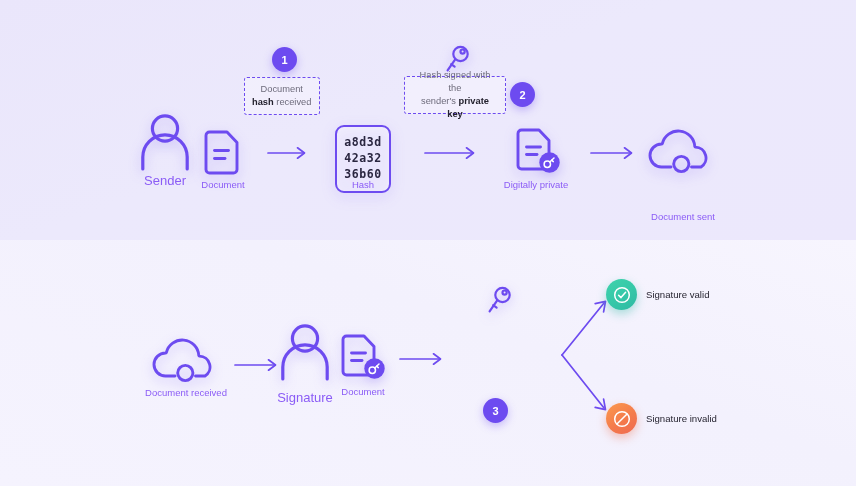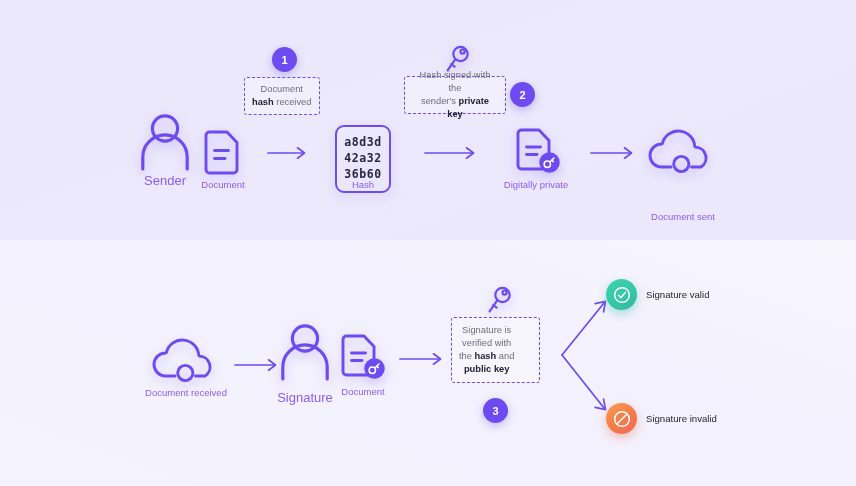--- a/index.html
+++ b/index.html
@@ -263,28 +263,20 @@
     <svg width="30" height="32" viewBox="0 0 30 32">
       <g fill="none" stroke="#6d4bf0" stroke-width="2.2" stroke-linecap="round" stroke-linejoin="round">
         <circle cx="18.5" cy="10" r="7.2"></circle>
         <circle cx="20.6" cy="7.6" r="2.1"></circle>
         <path d="M13.4 15.1 L5.6 26.4"></path>
         <path d="M9.2 20.2 L12.6 22.6"></path>
       </g>
     </svg>
   </div>
 
-  <div class="note" style="left:451px;top:317px;width:89px;height:66px;">
-    <div>
-      <span>Signature is</span><br>
-      <span>verified with</span><br>
-      <span>the </span><b>hash</b><span> and</span><br>
-      <b>public key</b>
-    </div>
-  </div>
 
   <div class="step" style="left:483px;top:398px;">3</div>
 
   <div class="node" style="left:558px;top:293px;">
     <svg width="62" height="125" viewBox="0 0 62 125">
       <g fill="none" stroke="#6d4bf0" stroke-width="1.7" stroke-linecap="round" stroke-linejoin="round">
         <path d="M4 62 L46 10"></path>
         <path d="M37.2 10.6 L47.5 8.4 L45.6 18.8"></path>
         <path d="M4 62 L46 115"></path>
         <path d="M37.2 114.4 L47.5 116.6 L45.6 106.2"></path>

